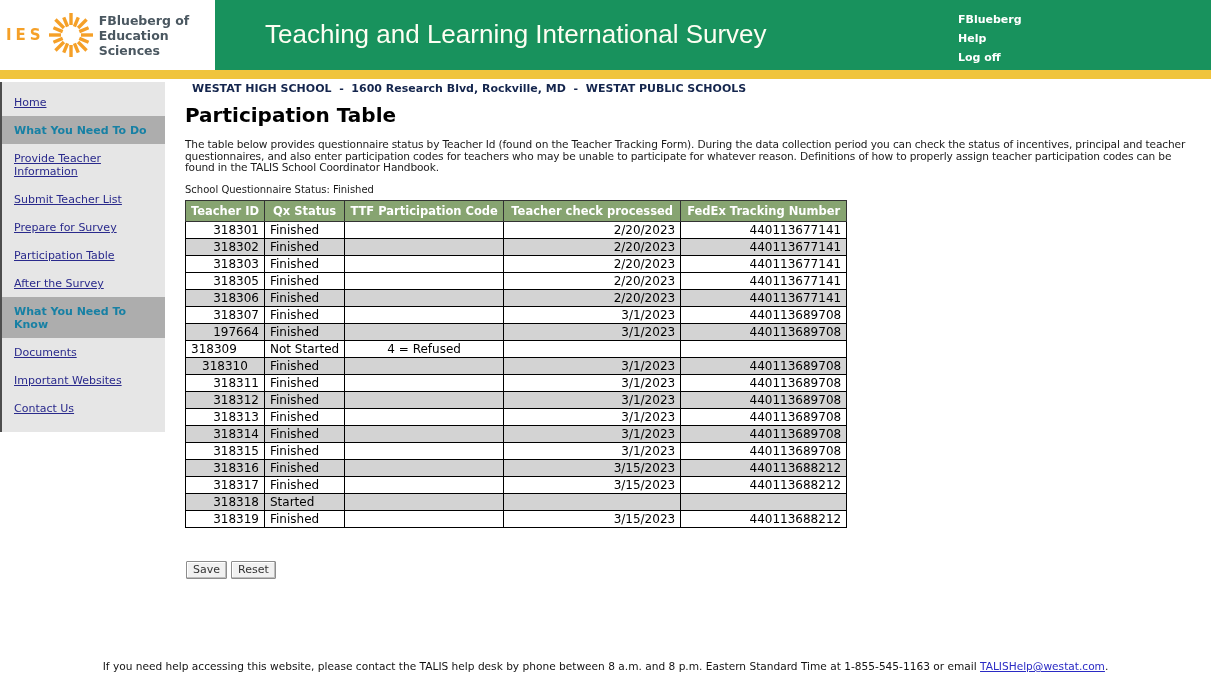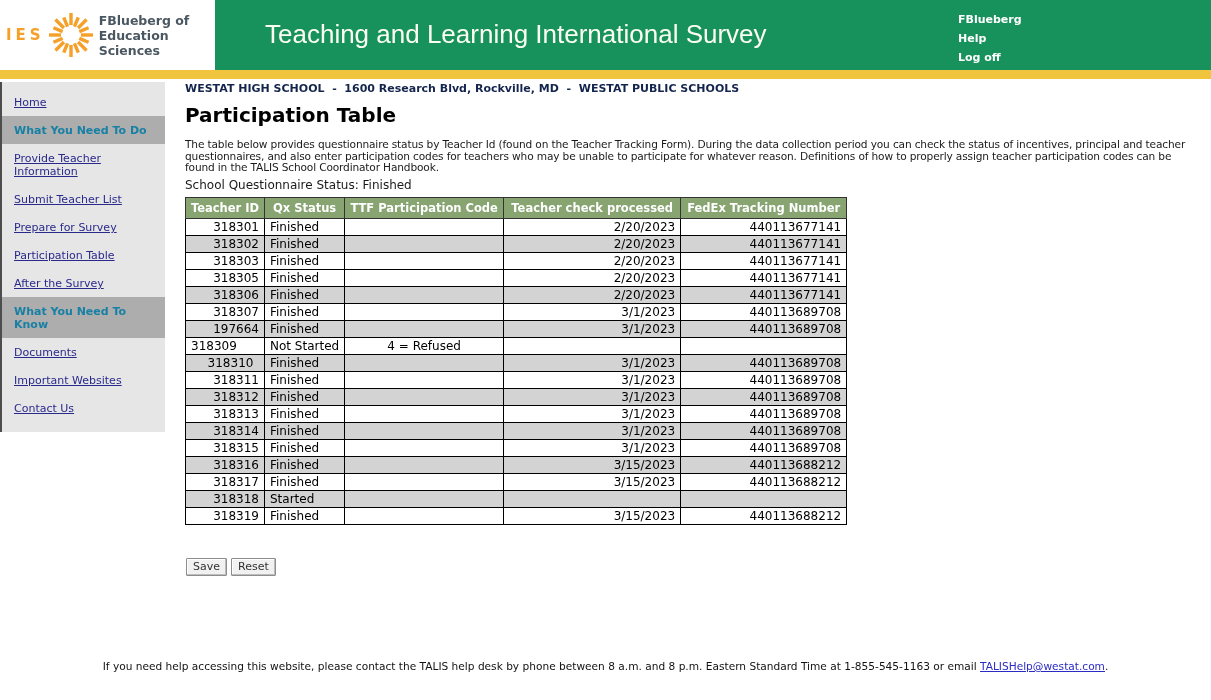--- a/index.html
+++ b/index.html
@@ -25,25 +25,25 @@
   
   .body-wrap { position: relative; }
   .sidebar { position: absolute; left: 0; top: 3px; width: 165px; background: #E6E6E6;
              border-left: 2px solid #4D4D4D; padding: 6px 0 10px 0; }
   .side-link { padding: 8px 0 7px 12px; font-size: 11px; color: #2A2A8C;
                text-decoration: underline; cursor: pointer; }
   .side-section { padding: 8px 4px 7px 12px; font-size: 11px; color: #1780A4;
                   font-weight: bold; background: #ADADAD; }
 
   .main { margin-left: 185px; padding-top: 3px; padding-right: 6px; }
-  .breadcrumb { font-size: 11px; font-weight: bold; color: #14254D; white-space: pre; }
+  .breadcrumb { font-size: 11px; font-weight: bold; color: #14254D; white-space: pre; margin-left: 7px; }
   .page-title { font-size: 20px; font-weight: bold; color: #000; margin-top: 8px; }
   .desc { font-size: 10.6px; color: #1A1A1A; line-height: 11.5px; margin-top: 12px;
           width: 1018px; letter-spacing: -0.15px; }
-  .status { font-size: 12px; color: #1A1A1A; margin-top: 4px; }
+  .status { font-size: 10px; color: #1A1A1A; margin-top: 10px; }
 
   
   .ptable { border-collapse: collapse; margin-top: 5px; table-layout: fixed; }
   .ptable th { background: #87A471; color: #fff; font-weight: bold; font-size: 11.5px;
                height: 21px; text-align: center; border: 1px solid #333; white-space: nowrap;
                overflow: hidden; }
   .ptable td { border: 1px solid #000; height: 16px; line-height: 16px; font-size: 12px;
                color: #000; padding: 0 5px; white-space: nowrap; overflow: hidden; }
   .ptable tr.alt td { background: #D3D3D3; }
 
@@ -190,21 +190,21 @@
               <td style="text-align: right;">440113689708</td>
             </tr>
             <tr>
               <td style="text-align: left;">318309</td>
               <td style="text-align: left;">Not Started</td>
               <td style="text-align: center;">4 = Refused</td>
               <td style="text-align: right;"></td>
               <td style="text-align: right;"></td>
             </tr>
             <tr class="alt">
-              <td style="text-align: center; padding-left: 16px;">318310</td>
+              <td style="text-align: left; padding-left: 16px;">318310</td>
               <td style="text-align: left;">Finished</td>
               <td style="text-align: center;"></td>
               <td style="text-align: right;">3/1/2023</td>
               <td style="text-align: right;">440113689708</td>
             </tr>
             <tr>
               <td style="text-align: right;">318311</td>
               <td style="text-align: left;">Finished</td>
               <td style="text-align: center;"></td>
               <td style="text-align: right;">3/1/2023</td>

